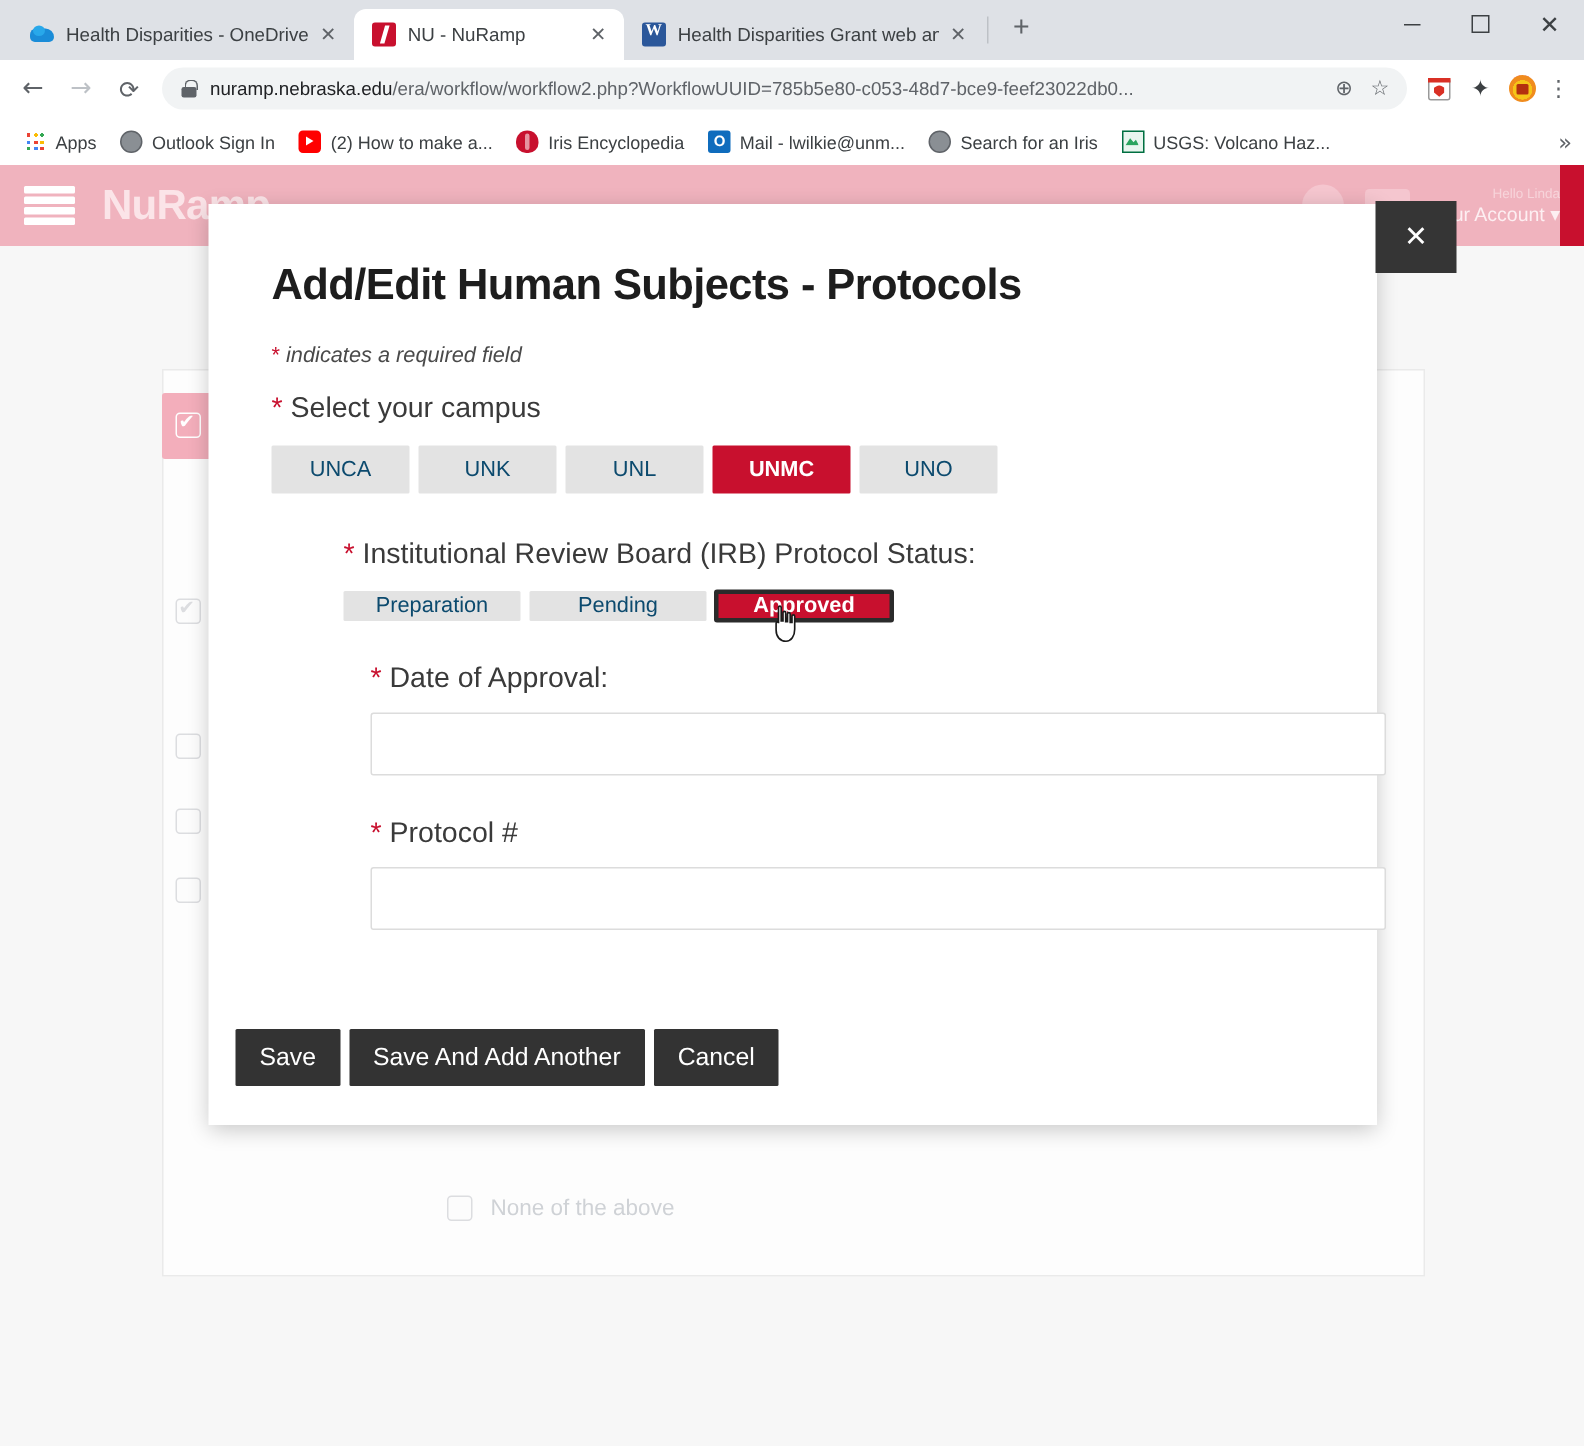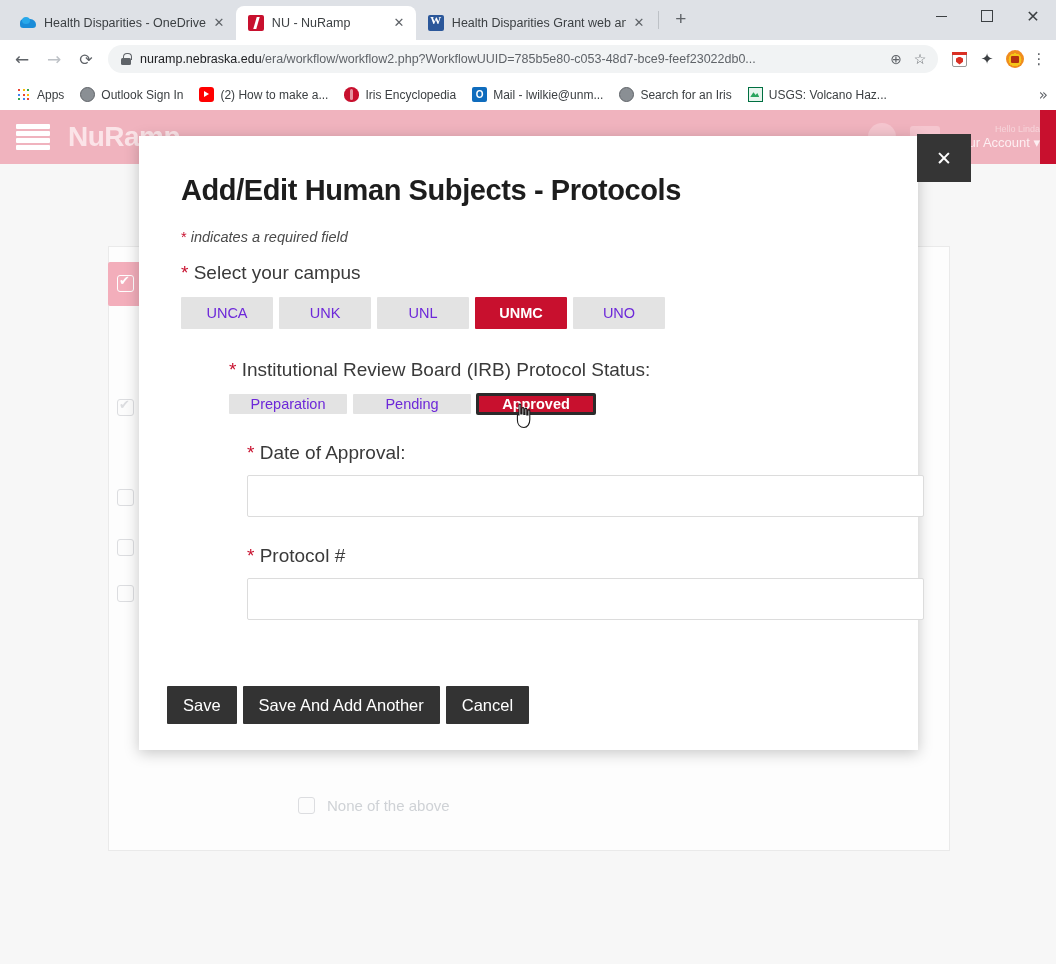--- a/index.html
+++ b/index.html
@@ -486,21 +486,21 @@
   .lbl {
     font-size: 19px;
     color: #3a3a3a;
   }
   .lbl-campus { margin-bottom: 13px; }
 
   .btn-group { display: flex; }
   .gbtn {
     border: none;
     background: #e3e3e3;
-    color: #6d28d9;
+    color: #0c4a6e;
     font-size: 14.5px;
     font-family: "Liberation Sans", sans-serif;
     height: 32px;
     padding: 0 18px;
     margin-right: 6px;
     cursor: pointer;
     border-radius: 1px;
     min-width: 92px;
   }
   .gbtn.active {
@@ -530,21 +530,21 @@
     background: #fff;
     border-radius: 2px;
     font-size: 14px;
     padding: 0 10px;
     font-family: "Liberation Sans", sans-serif;
     color: #333;
   }
 
   .modal-footer {
     position: absolute;
-    left: 10px; bottom: 0;
+    left: 0; bottom: 0;
     width: 100%;
     padding: 0 0 26px 18px;
     display: flex;
     gap: 6px;
   }
   .dbtn {
     background: #333333;
     color: #ffffff;
     border: none;
     height: 38px;

